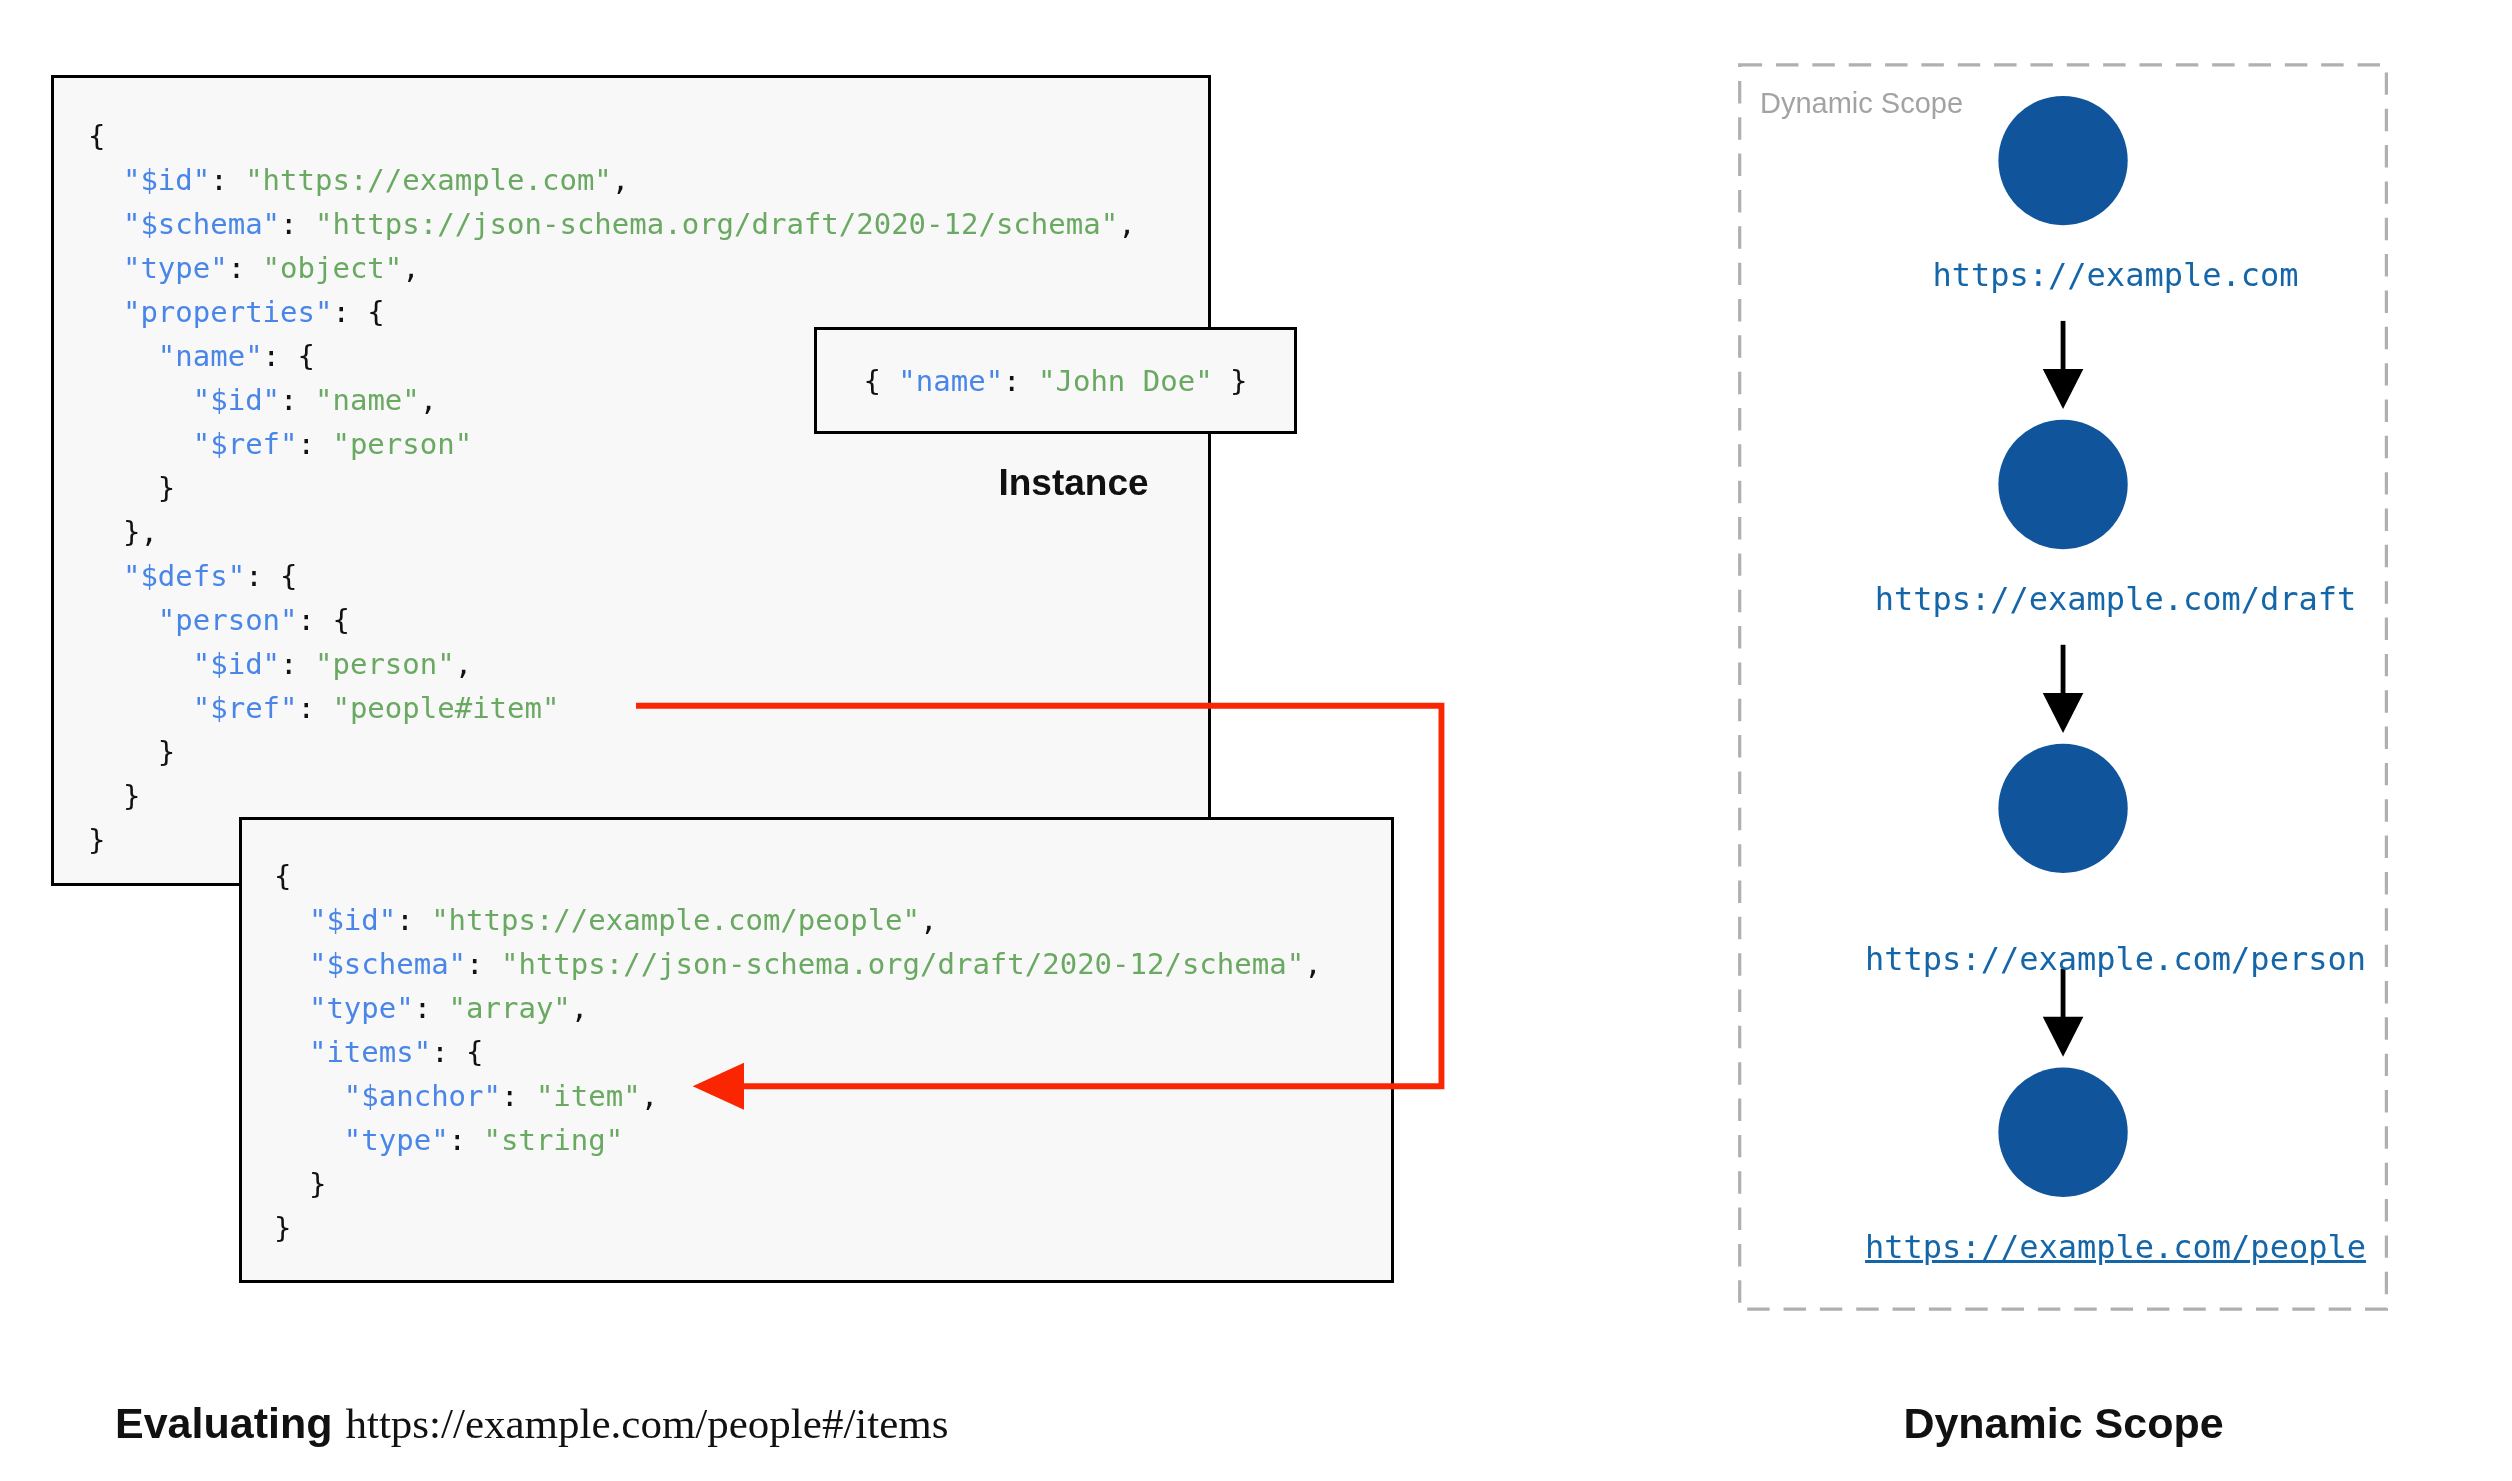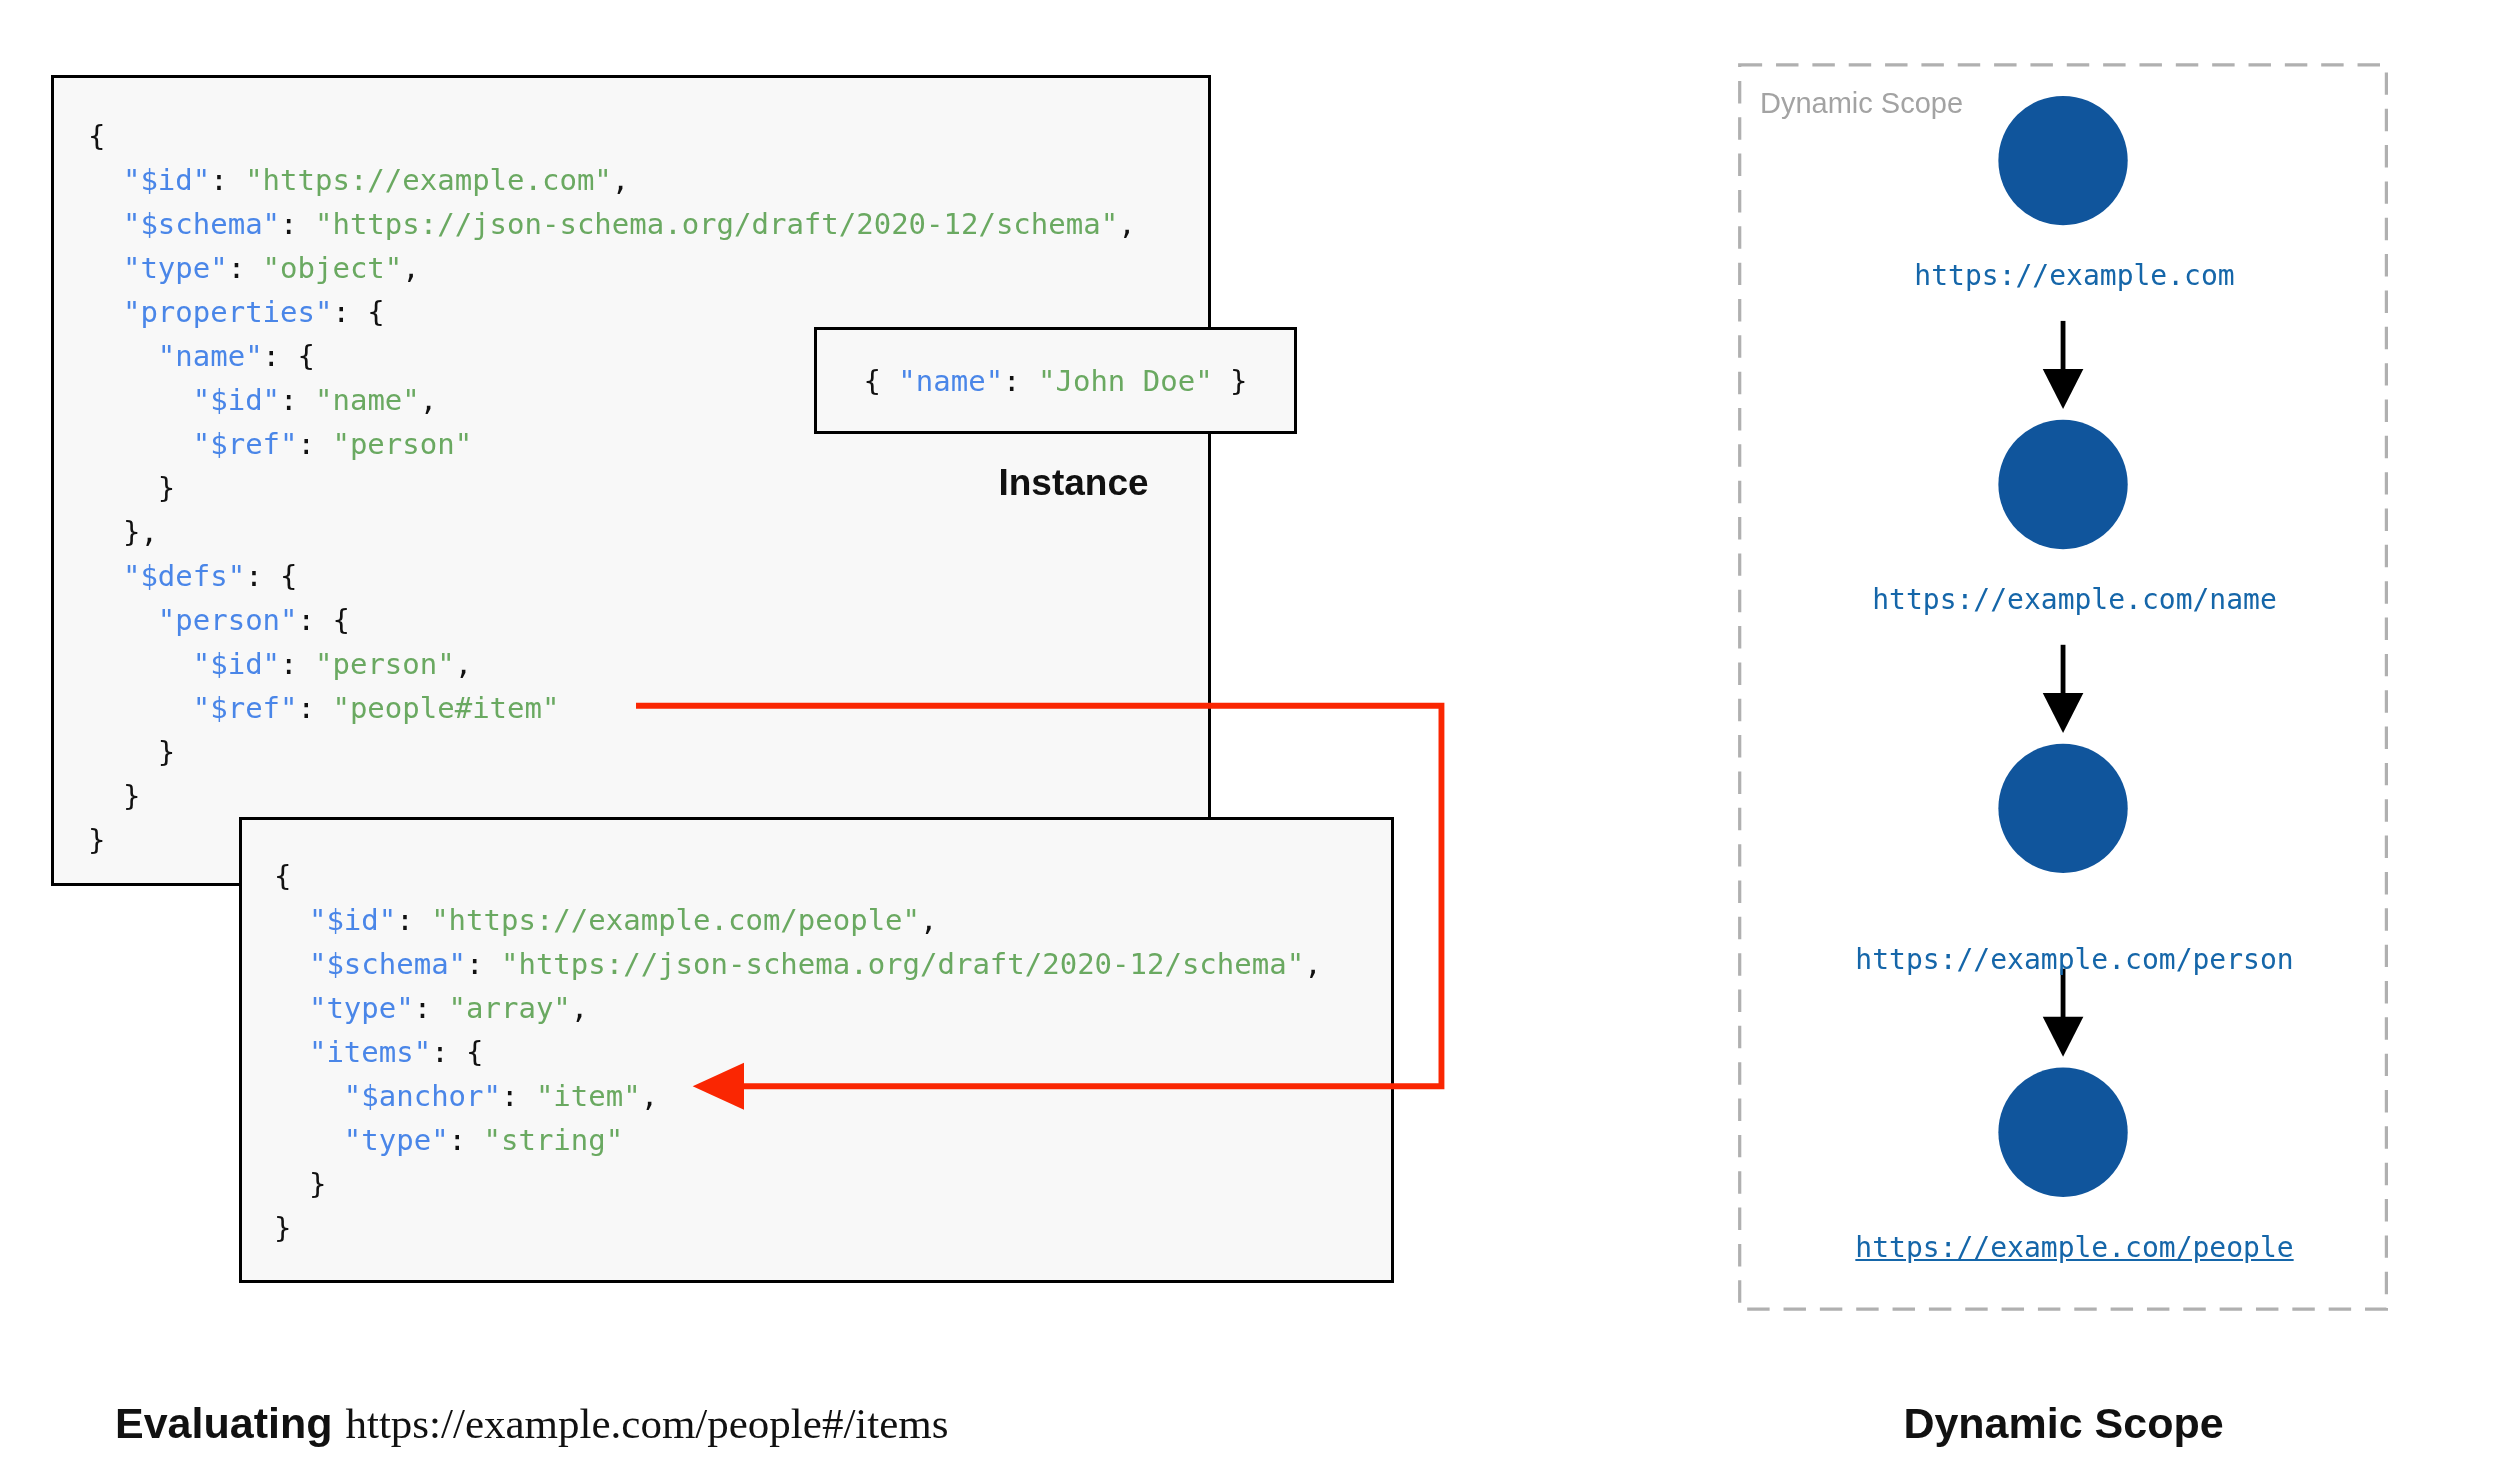--- a/index.html
+++ b/index.html
@@ -37,22 +37,22 @@
   .dash-rect{fill:none;stroke:var(--dash_gray);stroke-width:6;stroke-dasharray:42 26;}
   #instance-label{
     position:absolute;left:832px;top:462px;width:483px;text-align:center;
     font-weight:bold;font-size:37px;z-index:5;
   }
   #scope-watermark{
     position:absolute;left:1760px;top:87px;font-size:29px;
     color:var(--watermark_gray);z-index:5;
   }
   .scope-url{
-    position:absolute;left:1751px;width:647px;text-align:center;
-    font-family:"DejaVu Sans Mono",monospace;font-size:28px;line-height:43px;
+    position:absolute;left:1792px;width:647px;text-align:center;
+    font-family:"DejaVu Sans Mono",monospace;font-size:32px;line-height:43px;
     color:var(--url_blue);z-index:5;
   }
   #url-1{top:254px;}
   #url-2{top:578px;}
   #url-3{top:902px;margin-top:36px;}
   #url-4{top:1226px;text-decoration:underline;}
   #caption-left{
     position:absolute;left:115px;top:1400px;font-size:43px;line-height:47px;z-index:5;
     white-space:nowrap;
   }
@@ -94,21 +94,21 @@
   <line class="scope-arrow-line" x1="3860" y1="600" x2="3860" y2="695"></line>
   <polygon class="scope-arrow-head" points="3822,690 3898,690 3860,765"></polygon>
   <line class="scope-arrow-line" x1="3860" y1="1206" x2="3860" y2="1301"></line>
   <polygon class="scope-arrow-head" points="3822,1296 3898,1296 3860,1371"></polygon>
   <line class="scope-arrow-line" x1="3860" y1="1812" x2="3860" y2="1907"></line>
   <polygon class="scope-arrow-head" points="3822,1902 3898,1902 3860,1977"></polygon>
 </svg>
 
 <div id="scope-watermark">Dynamic Scope</div>
 <div class="scope-url" id="url-1">https://example.com</div>
-<div class="scope-url" id="url-2">https://example.com/name</div>
+<div class="scope-url" id="url-2">https://example.com/draft</div>
 <div class="scope-url" id="url-3">https://example.com/person</div>
 <div class="scope-url" id="url-4">https://example.com/people</div>
 
 <div id="caption-left">
   <span class="bold">Evaluating</span><span class="mono">https://example.com/people#/items</span>
 </div>
 <div id="caption-right">Dynamic Scope</div>
 
 
 </body></html>

